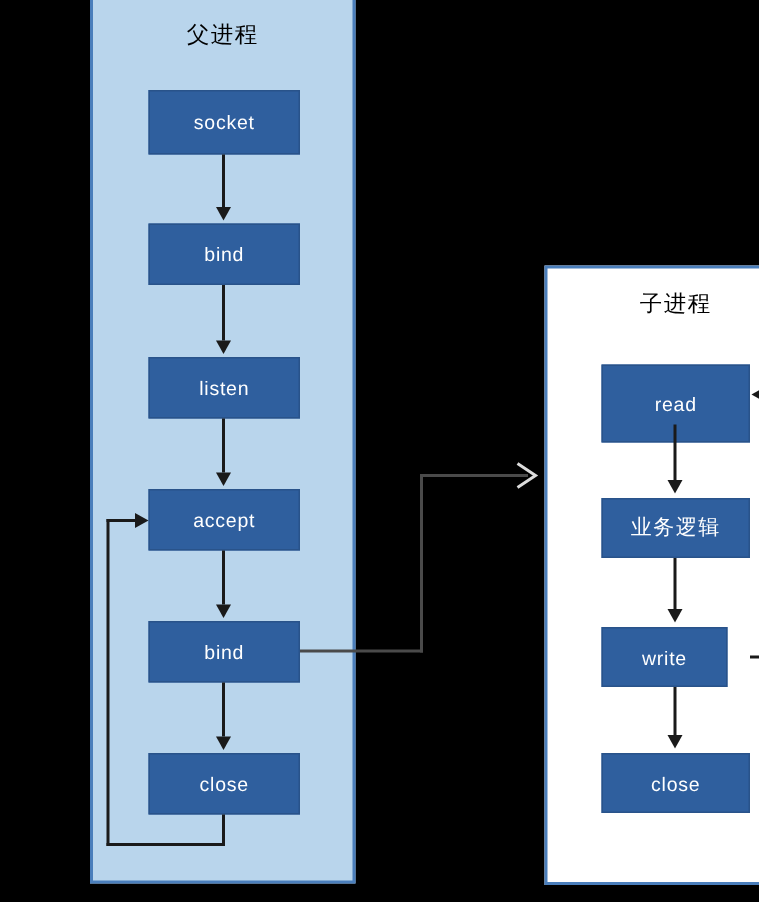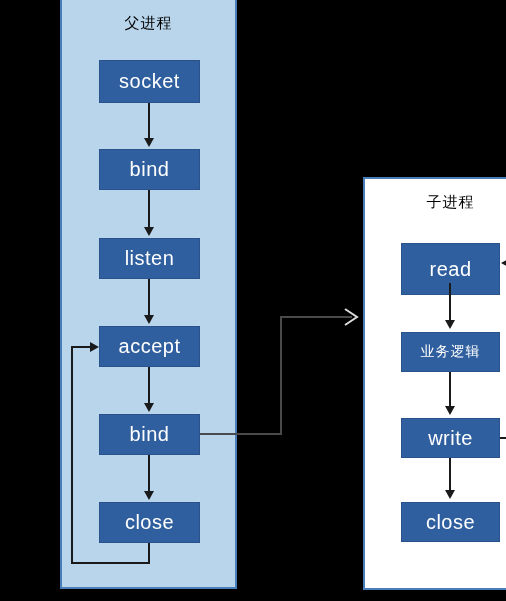--- a/index.html
+++ b/index.html
@@ -53,21 +53,21 @@
 
   .node {
     position: absolute;
     box-sizing: border-box;
     background: #2f5f9e;
     border: 1px solid #29538a;
     color: #ffffff;
     display: flex;
     align-items: center;
     justify-content: center;
-    font-size: 20px;
+    font-size: 13px;
     letter-spacing: 0.5px;
   }
   .node.cjk {
     font-size: 14px;
     font-family: Liberation Serif, serif;
     letter-spacing: 1px;
   }
 
   
   .vline {
@@ -165,21 +165,21 @@
   <div class="panel" id="panel-child">
     <div class="panel-title">子进程</div>
   </div>
 
   <div class="node" style="left:357px; top:243px; width:99px; height:52px;">
     <span>read</span>
   </div>
   <div class="node cjk" style="left:357px; top:332px; width:99px; height:40px;">
     <span>业务逻辑</span>
   </div>
-  <div class="node" style="left:357px; top:418px; width:99px; height:40px;">
+  <div class="node" style="left:357px; top:418px; width:84px; height:40px;">
     <span>write</span>
   </div>
   <div class="node" style="left:357px; top:502px; width:99px; height:40px;">
     <span>close</span>
   </div>
 
   <div class="vline" style="left:405px; top:283px; height:37px;"></div>
   <div class="arrow-down" style="left:401px; top:320px;"></div>
 
   <div class="vline" style="left:405px; top:372px; height:34px;"></div>

